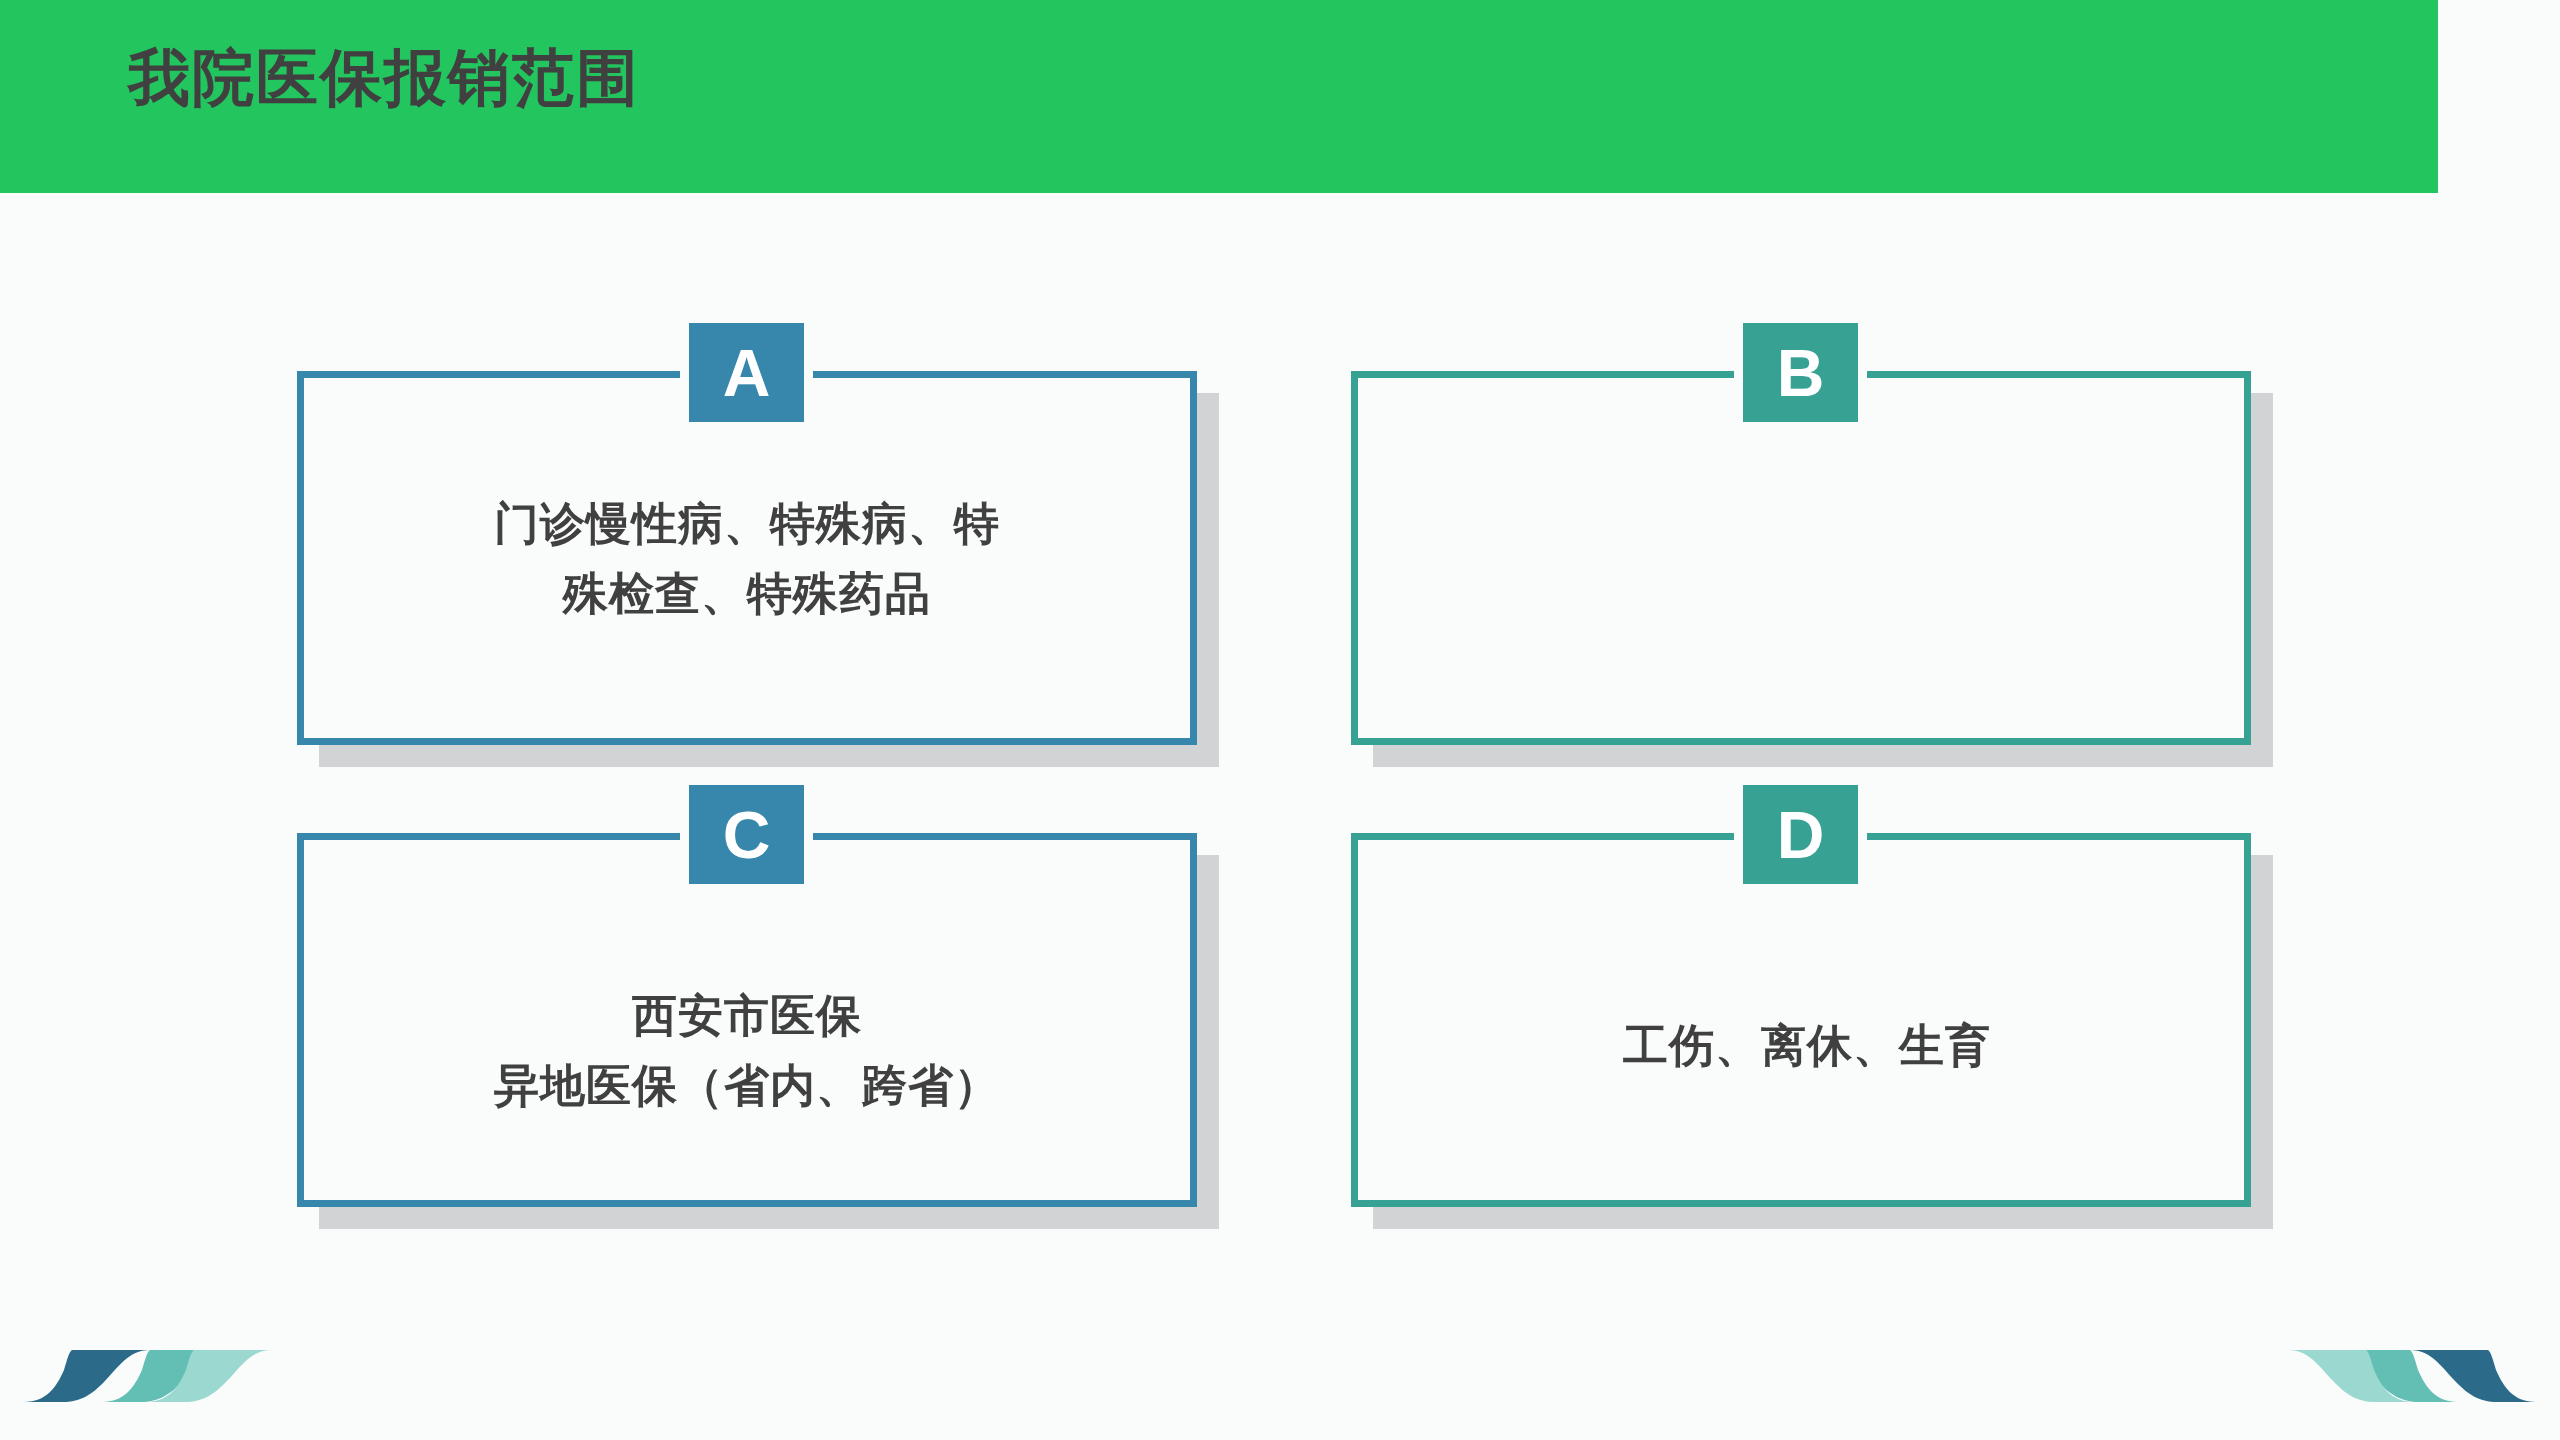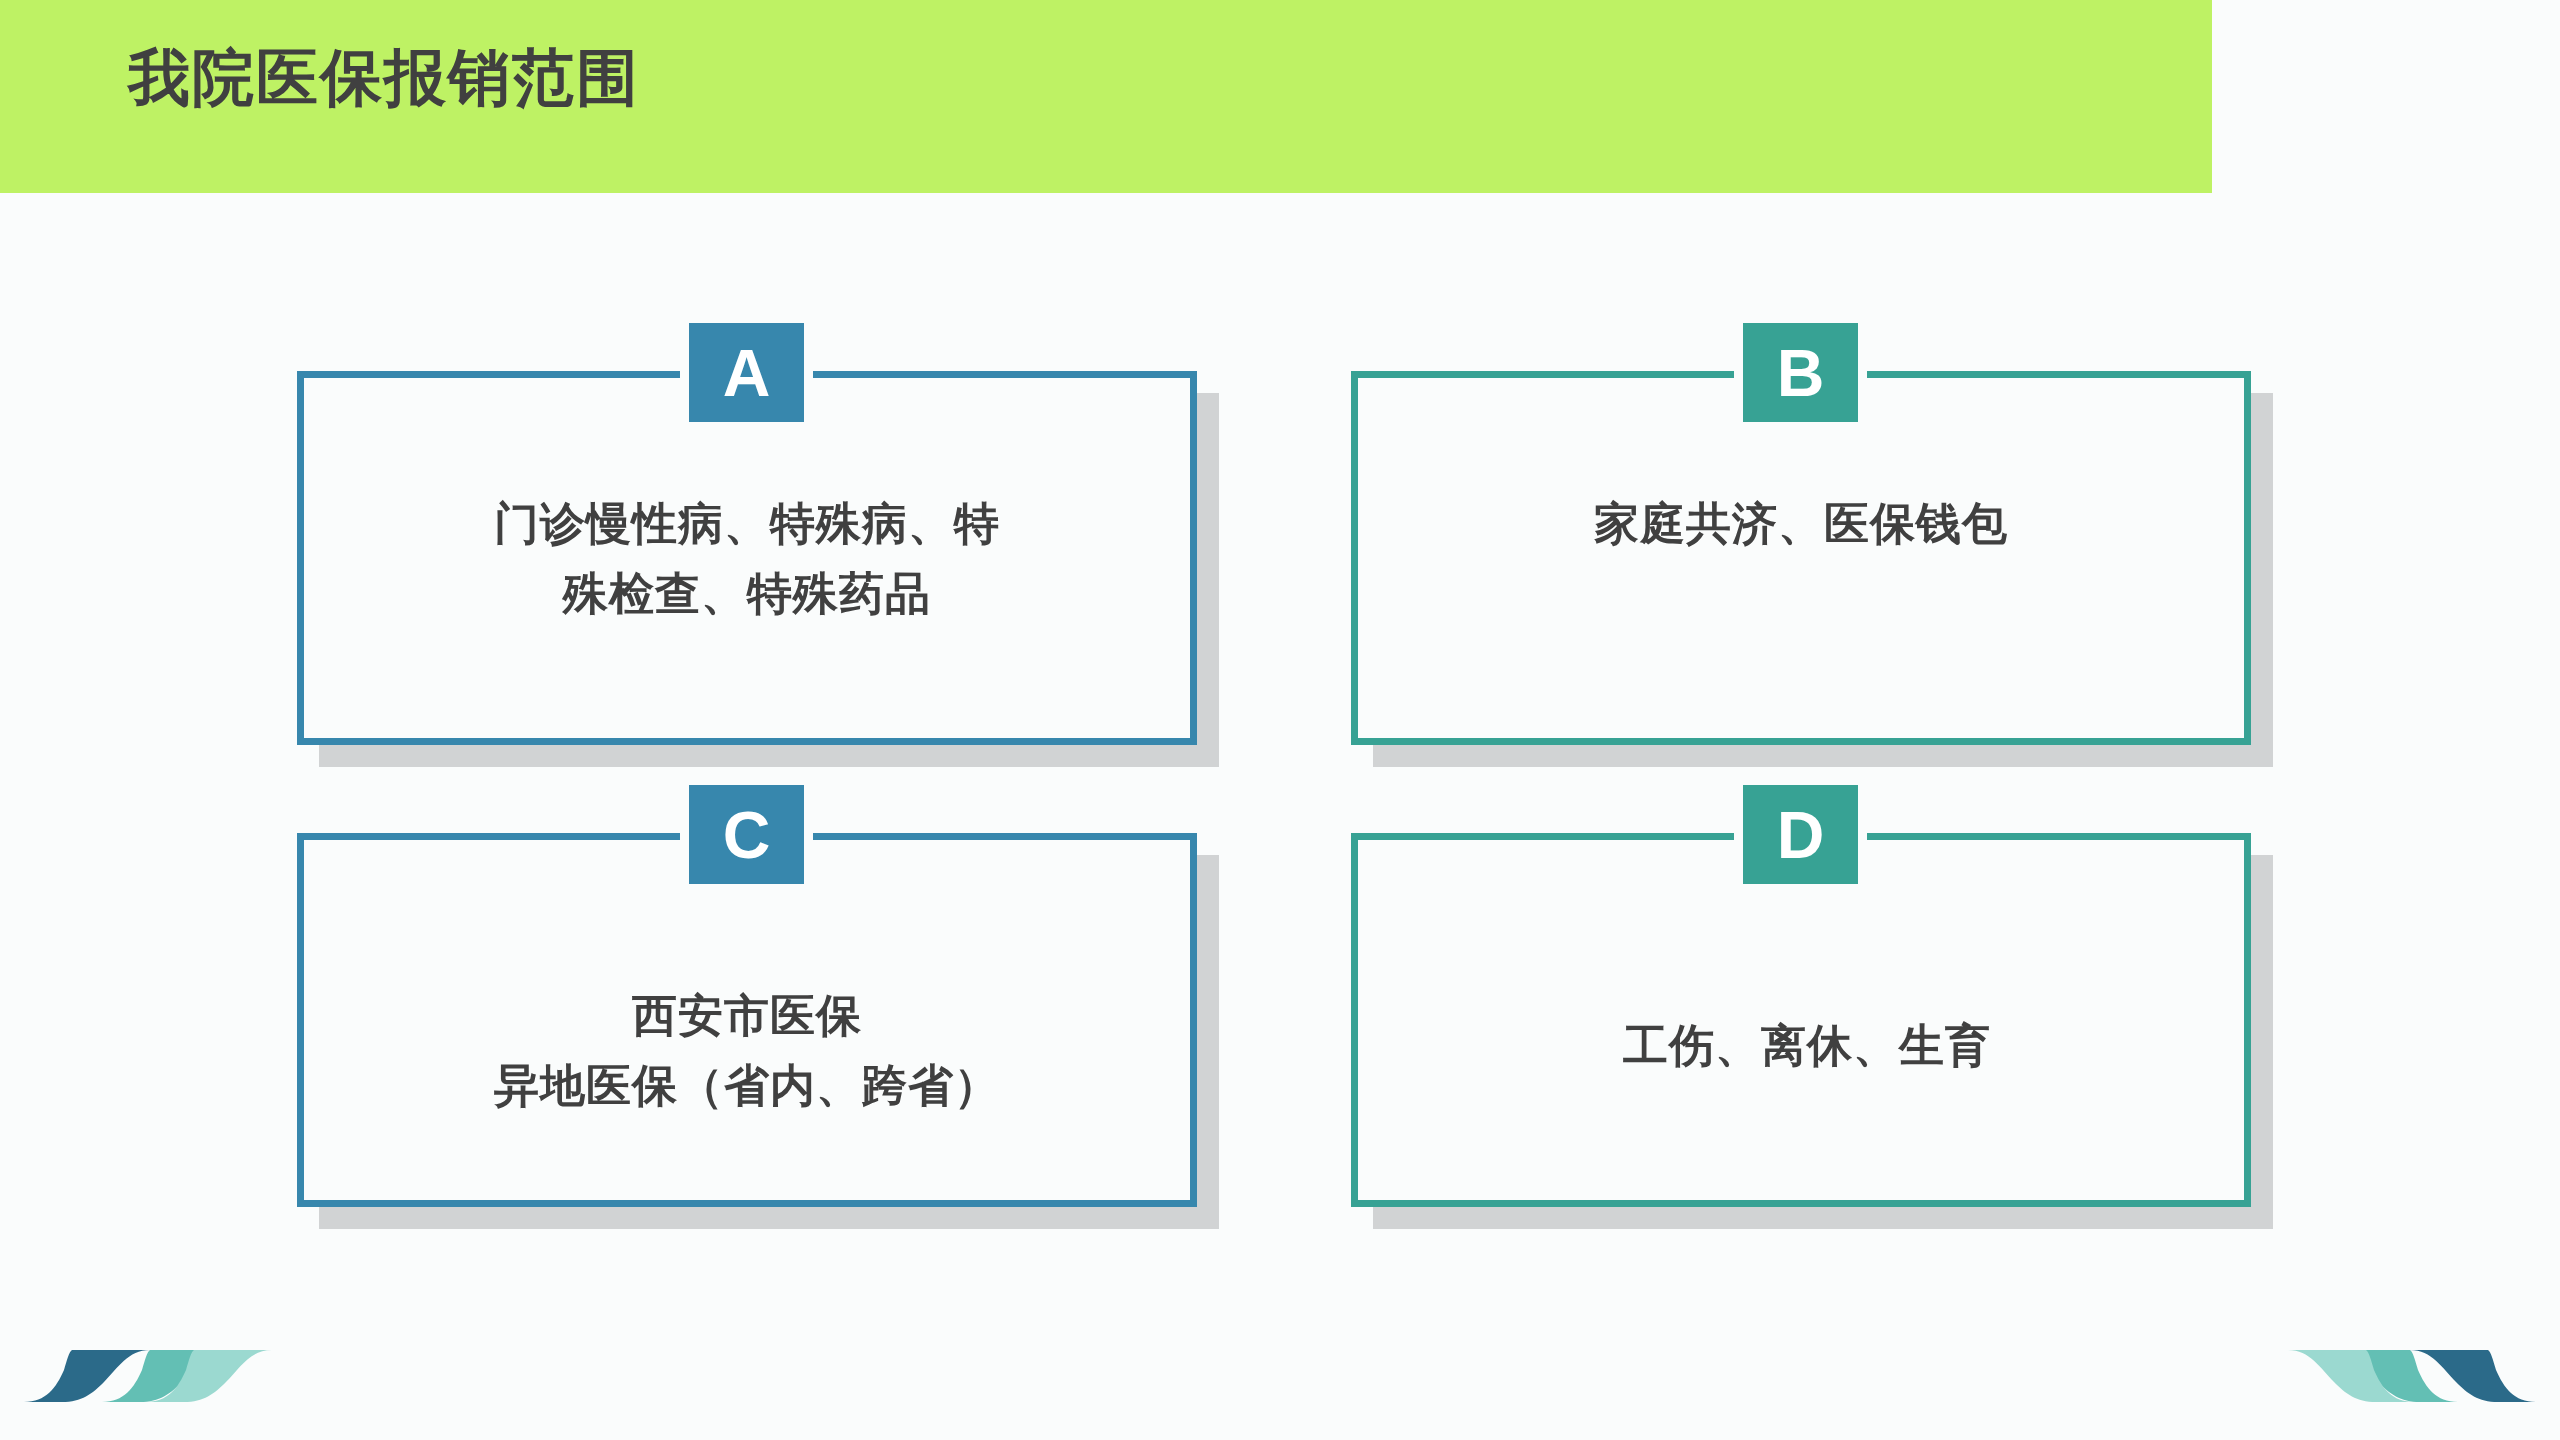--- a/index.html
+++ b/index.html
@@ -13,23 +13,23 @@
     font-family: "Liberation Sans", "DejaVu Sans", sans-serif;
     overflow: hidden;
     position: relative;
   }
 
   
   #header-band {
     position: absolute;
     left: 0;
     top: 0;
-    width: 2212px;
+    width: 2438px;
     height: 193px;
-    background: #bef264;
+    background: #22c55e;
   }
   #page-title {
     position: absolute;
     left: 128px;
     top: 44px;
     font-size: 62px;
     font-weight: bold;
     color: #404040;
     letter-spacing: 2px;
     line-height: 1.1;
@@ -149,21 +149,20 @@
     <div class="nowrap">殊检查、特殊药品</div>
   </div>
 </div>
 
 <div class="card green" id="card-b">
   <div class="card-shadow"></div>
   <div class="card-frame"></div>
   <div class="card-notch"></div>
   <div class="badge">B</div>
   <div class="card-text">
-    <div class="nowrap">家庭共济、医保钱包</div>
   </div>
 </div>
 
 <div class="card blue" id="card-c">
   <div class="card-shadow"></div>
   <div class="card-frame"></div>
   <div class="card-notch"></div>
   <div class="badge">C</div>
   <div class="card-text">
     <div class="nowrap">西安市医保</div>

